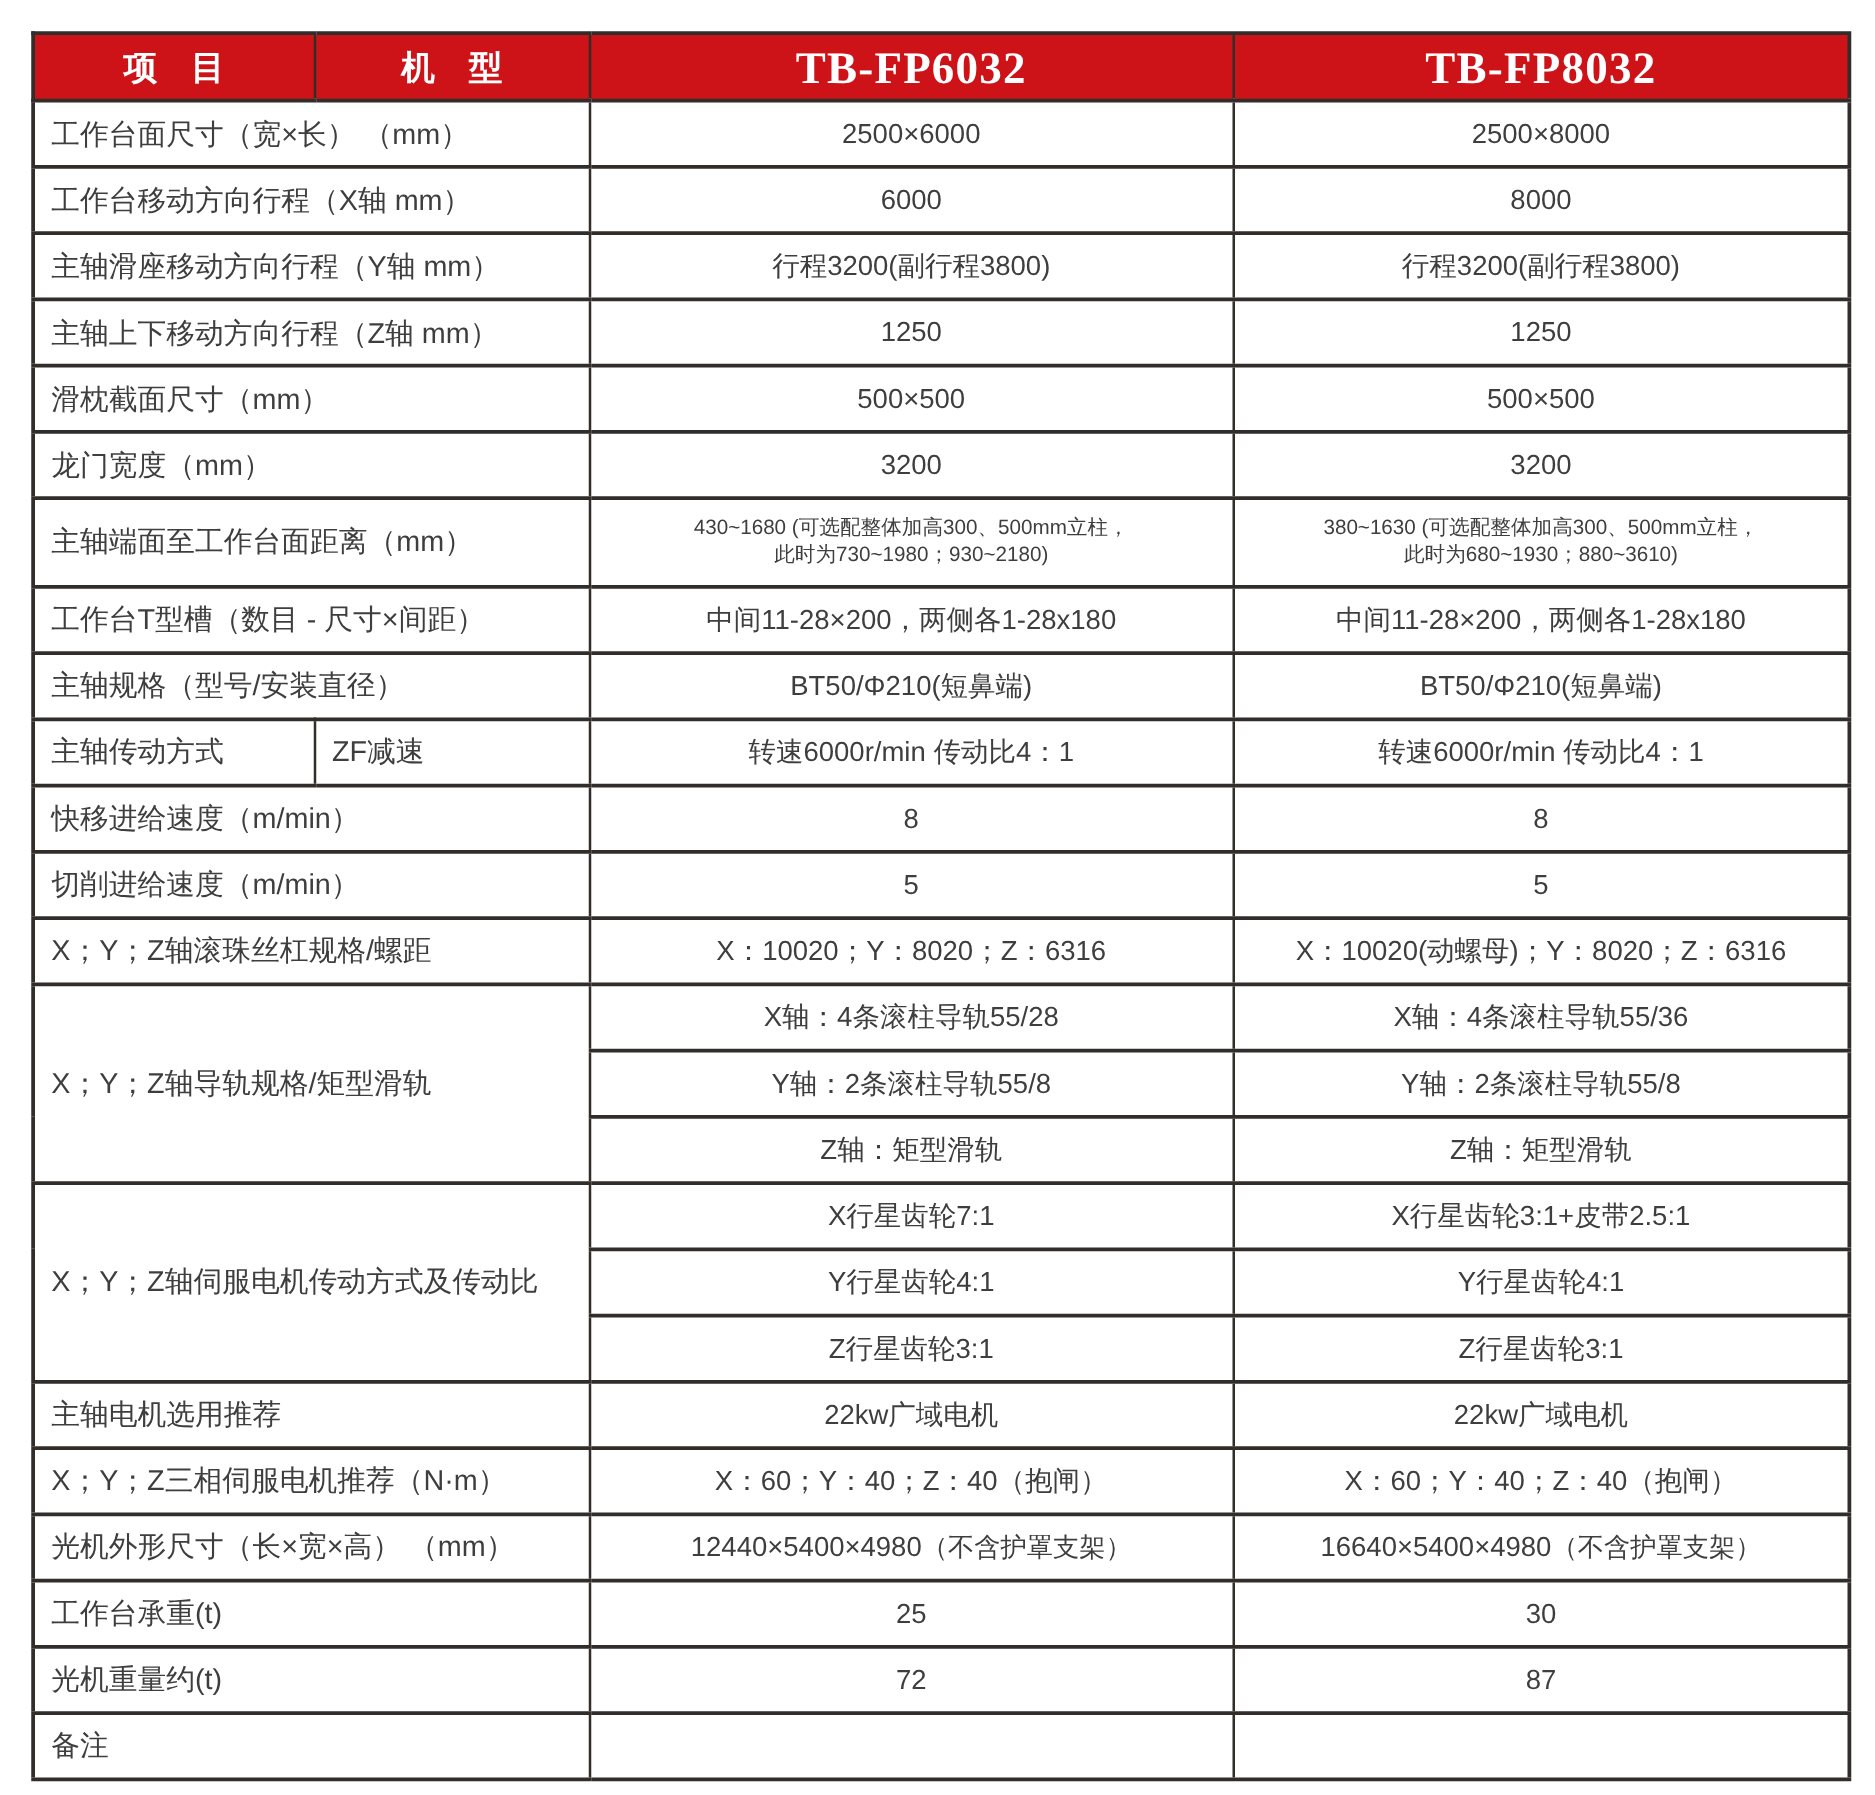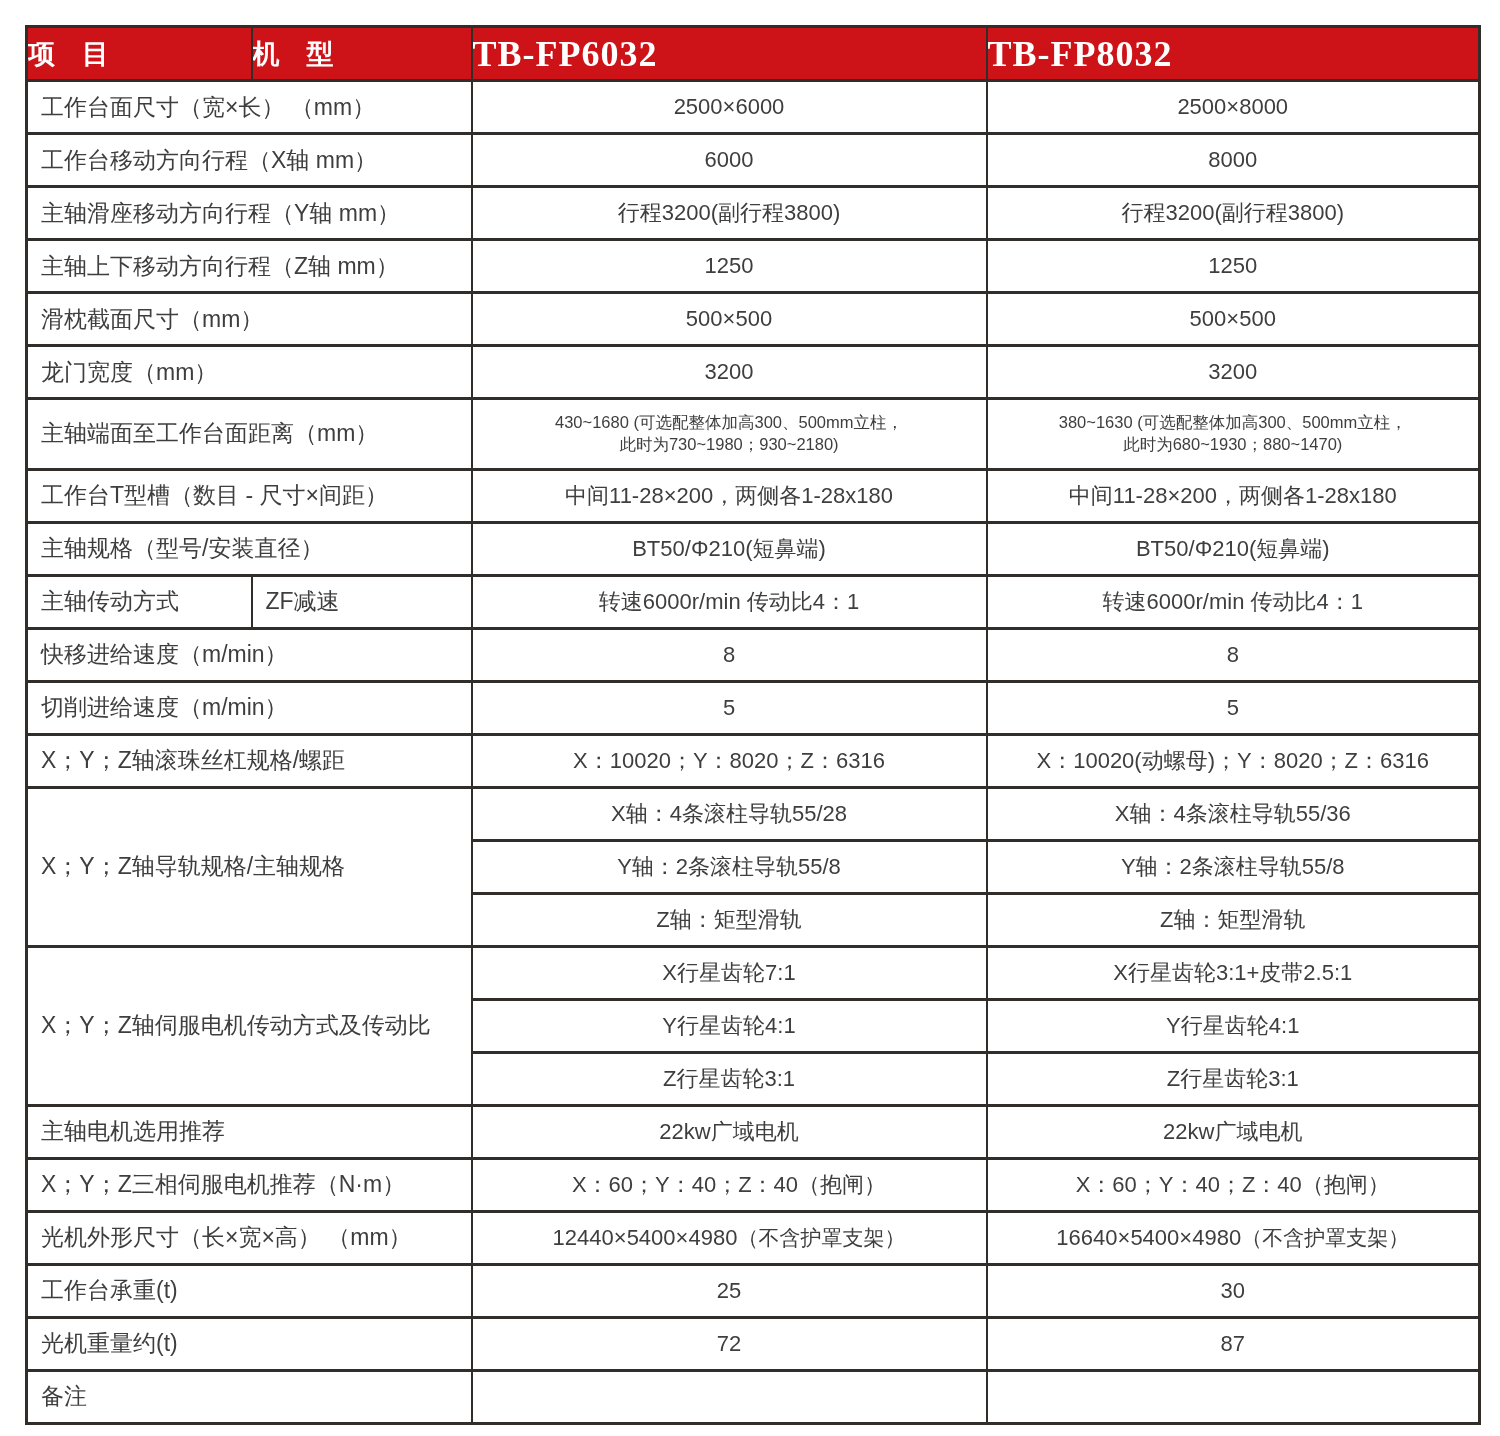--- a/index.html
+++ b/index.html
@@ -21,21 +21,21 @@
     border-left-width: 2px;
     border-right-width: 2px;
     overflow: hidden;
   }
   .spec-table thead th {
     background: #cd1318;
     color: #ffffff;
     height: 54px;
     font-size: 27px;
     font-weight: bold;
-    text-align: left;
+    text-align: center;
     border-left: 2px solid #ffffff;
     padding: 0;
   }
   .spec-table thead th:first-child { border-left: 3px solid #312d2a; }
   .spec-table thead th.model {
     font-family: "Liberation Serif", "DejaVu Serif", serif;
     letter-spacing: 1px;
     font-size: 36px;
   }
   .spec-table tbody td {
@@ -116,21 +116,21 @@
     </tr>
 
     <tr>
       <td class="label" colspan="2">主轴端面至工作台面距离（mm）</td>
       <td class="small-val">
         <span>430~1680 (可选配整体加高300、500mm立柱，</span><br>
         <span>此时为730~1980；930~2180)</span>
       </td>
       <td class="small-val">
         <span>380~1630 (可选配整体加高300、500mm立柱，</span><br>
-        <span>此时为680~1930；880~1470)</span>
+        <span>此时为680~1930；880~3610)</span>
       </td>
     </tr>
 
     <tr>
       <td class="label" colspan="2">工作台T型槽（数目 - 尺寸×间距）</td>
       <td>中间11-28×200，两侧各1-28x180</td>
       <td>中间11-28×200，两侧各1-28x180</td>
     </tr>
 
     <tr>
@@ -158,21 +158,21 @@
       <td>5</td>
     </tr>
 
     <tr>
       <td class="label" colspan="2">X；Y；Z轴滚珠丝杠规格/螺距</td>
       <td>X：10020；Y：8020；Z：6316</td>
       <td>X：10020(动螺母)；Y：8020；Z：6316</td>
     </tr>
 
     <tr>
-      <td class="label" colspan="2" rowspan="3">X；Y；Z轴导轨规格/主轴规格</td>
+      <td class="label" colspan="2" rowspan="3">X；Y；Z轴导轨规格/矩型滑轨</td>
       <td>X轴：4条滚柱导轨55/28</td>
       <td>X轴：4条滚柱导轨55/36</td>
     </tr>
     <tr>
       <td>Y轴：2条滚柱导轨55/8</td>
       <td>Y轴：2条滚柱导轨55/8</td>
     </tr>
     <tr>
       <td>Z轴：矩型滑轨</td>
       <td>Z轴：矩型滑轨</td>

